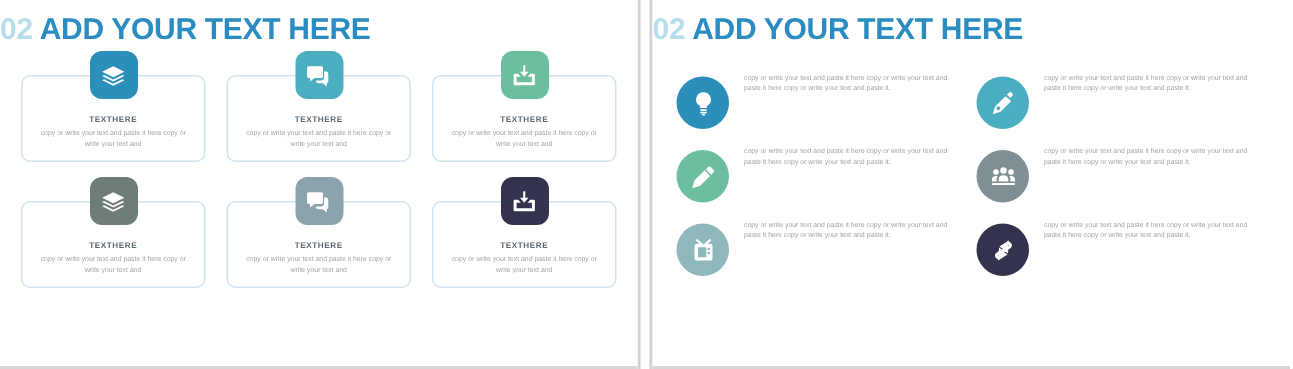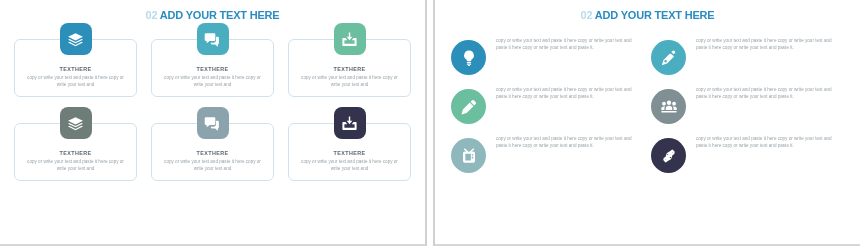--- a/index.html
+++ b/index.html
@@ -12,23 +12,23 @@
   .stage{position:relative;width:862px;height:246px;display:flex;}
 
   
   .panel{position:relative;height:246px;background:#fff;box-sizing:border-box;}
   .panel-left{width:425px;border-bottom:2px solid #d6d6d6;}
   .panel-divider{width:10px;height:246px;background:#fff;border-left:2px solid #d0d0d0;border-right:2px solid #d0d0d0;box-sizing:border-box;}
   .panel-right{width:425px;border-bottom:2px solid #d6d6d6;}
 
   
   .heading{
-    text-align:center;
+    text-align:left;
     padding-top:9px;
-    font-size:11px;
+    font-size:20px;
     font-weight:bold;
     letter-spacing:-0.2px;
     white-space:nowrap;
   }
   .heading .num{color:#b7dcea;font-weight:bold;}
   .heading .txt{color:#2a8cc0;font-weight:bold;}
 
   
   .cards-wrap{position:relative;padding:0 14px;}
   .card-row{display:flex;justify-content:space-between;}

